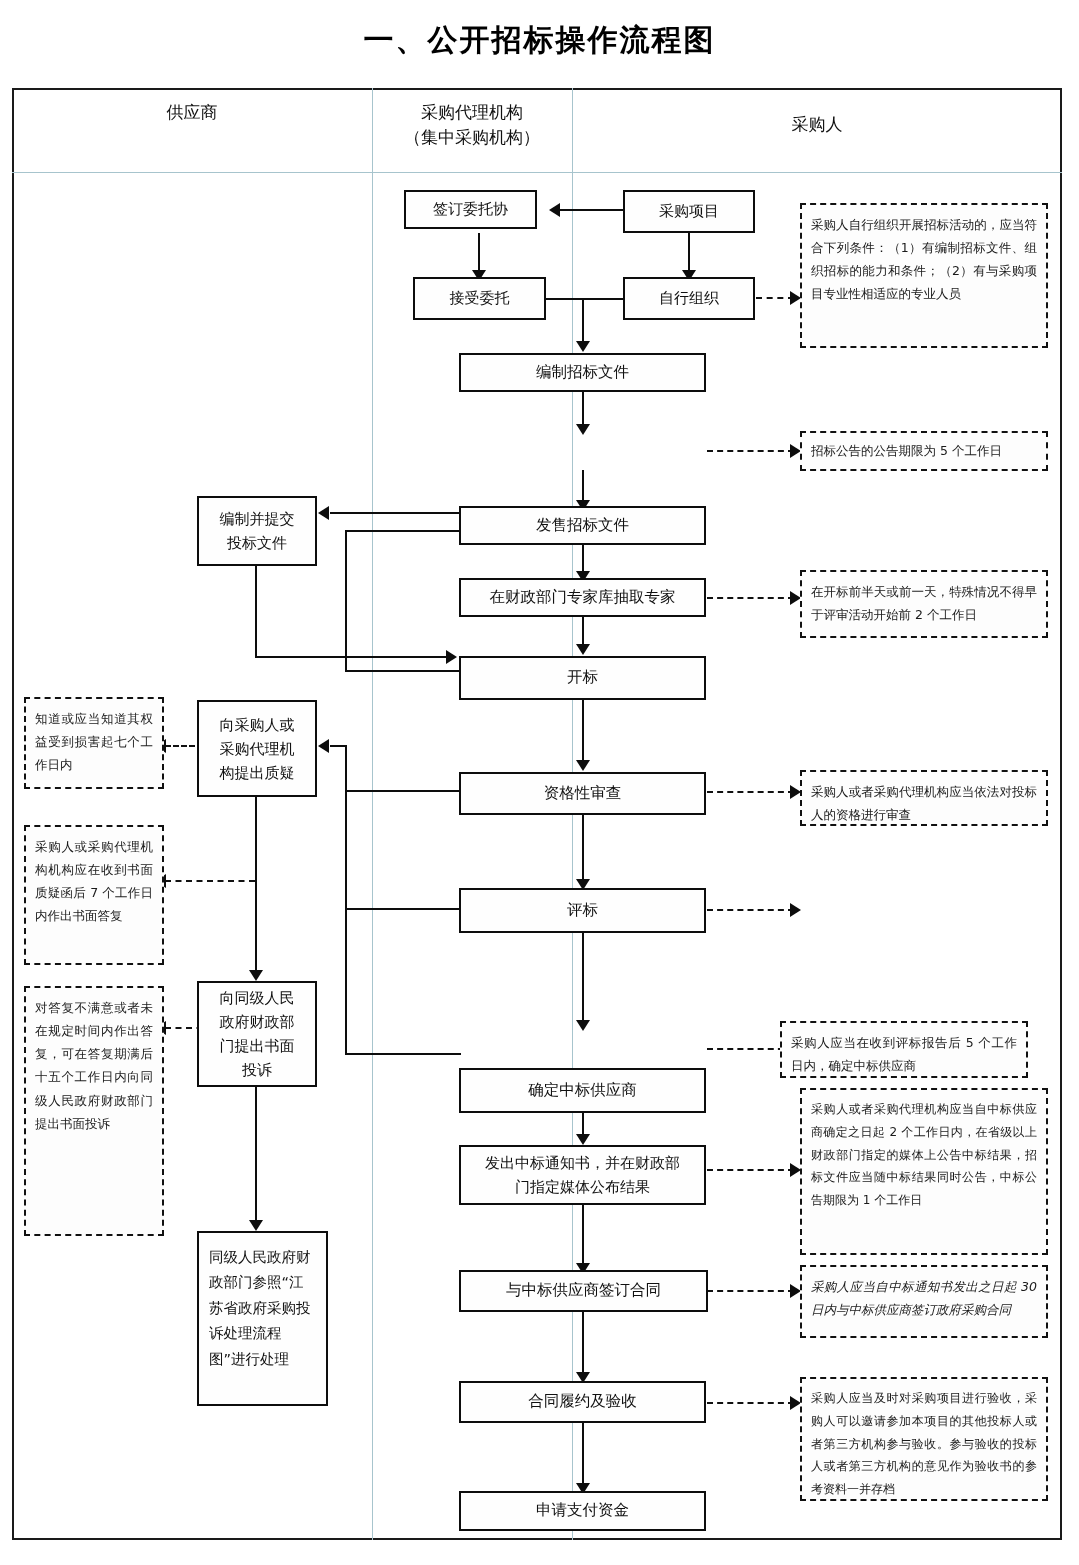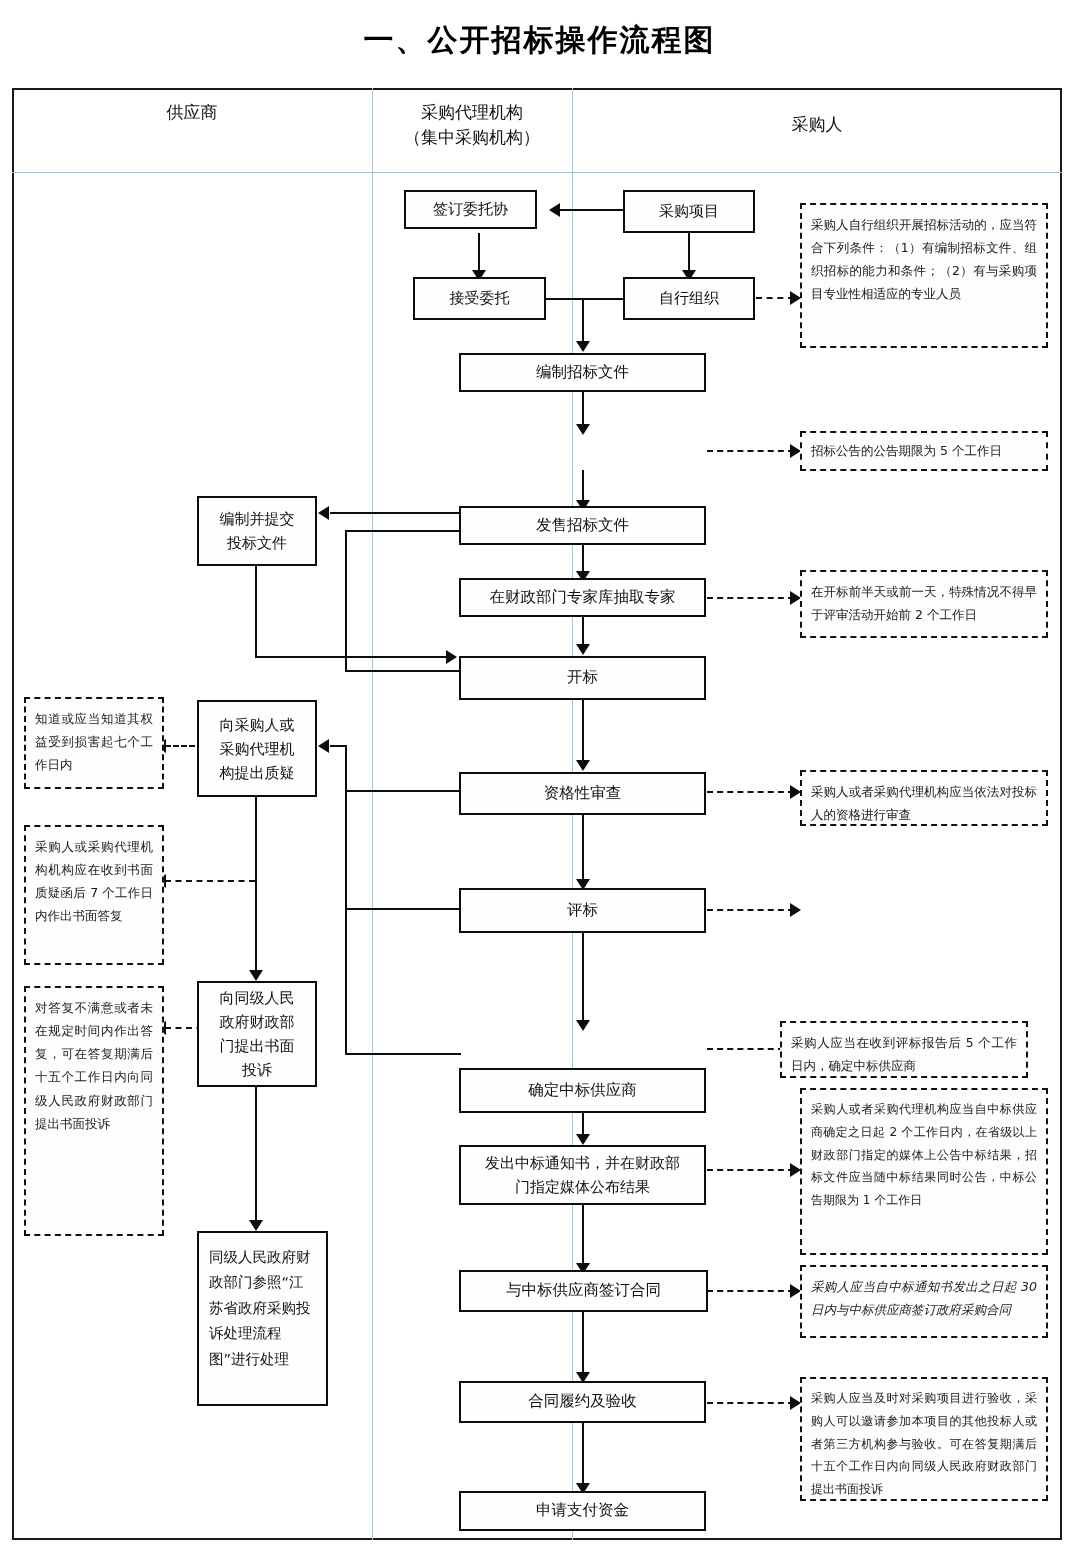--- a/index.html
+++ b/index.html
@@ -218,19 +218,19 @@
 
   <div class="box" style="left:197px;top:1231px;width:131px;height:175px;align-items:flex-start;justify-content:flex-start;text-align:left;padding:12px 10px;line-height:1.75;font-size:14.5px;">同级人民政府财政部门参照“江苏省政府采购投诉处理流程图”进行处理</div>
 
   <div class="note" style="left:800px;top:203px;width:248px;height:145px;">采购人自行组织开展招标活动的，应当符合下列条件：（1）有编制招标文件、组织招标的能力和条件；（2）有与采购项目专业性相适应的专业人员</div>
   <div class="note" style="left:800px;top:431px;width:248px;height:40px;display:flex;align-items:center;">招标公告的公告期限为 5 个工作日</div>
   <div class="note" style="left:800px;top:570px;width:248px;height:68px;">在开标前半天或前一天，特殊情况不得早于评审活动开始前 2 个工作日</div>
   <div class="note" style="left:800px;top:770px;width:248px;height:56px;">采购人或者采购代理机构应当依法对投标人的资格进行审查</div>
   <div class="note" style="left:780px;top:1021px;width:248px;height:57px;">采购人应当在收到评标报告后 5 个工作日内，确定中标供应商</div>
   <div class="note small" style="left:800px;top:1088px;width:248px;height:167px;">采购人或者采购代理机构应当自中标供应商确定之日起 2 个工作日内，在省级以上财政部门指定的媒体上公告中标结果，招标文件应当随中标结果同时公告，中标公告期限为 1 个工作日</div>
   <div class="note" style="left:800px;top:1265px;width:248px;height:73px;font-style:italic;">采购人应当自中标通知书发出之日起 30 日内与中标供应商签订政府采购合同</div>
-  <div class="note small" style="left:800px;top:1377px;width:248px;height:124px;">采购人应当及时对采购项目进行验收，采购人可以邀请参加本项目的其他投标人或者第三方机构参与验收。可在答复期满后十五个工作日内向同级人民政府财政部门提出书面投诉</div>
+  <div class="note small" style="left:800px;top:1377px;width:248px;height:124px;">采购人应当及时对采购项目进行验收，采购人可以邀请参加本项目的其他投标人或者第三方机构参与验收。参与验收的投标人或者第三方机构的意见作为验收书的参考资料一并存档</div>
 
   <div class="note" style="left:24px;top:697px;width:140px;height:92px;">知道或应当知道其权益受到损害起七个工作日内</div>
   <div class="note" style="left:24px;top:825px;width:140px;height:140px;">采购人或采购代理机构机构应在收到书面质疑函后 7 个工作日内作出书面答复</div>
   <div class="note" style="left:24px;top:986px;width:140px;height:250px;">对答复不满意或者未在规定时间内作出答复，可在答复期满后十五个工作日内向同级人民政府财政部门提出书面投诉</div>
 
 </div>
 
 </body></html>

